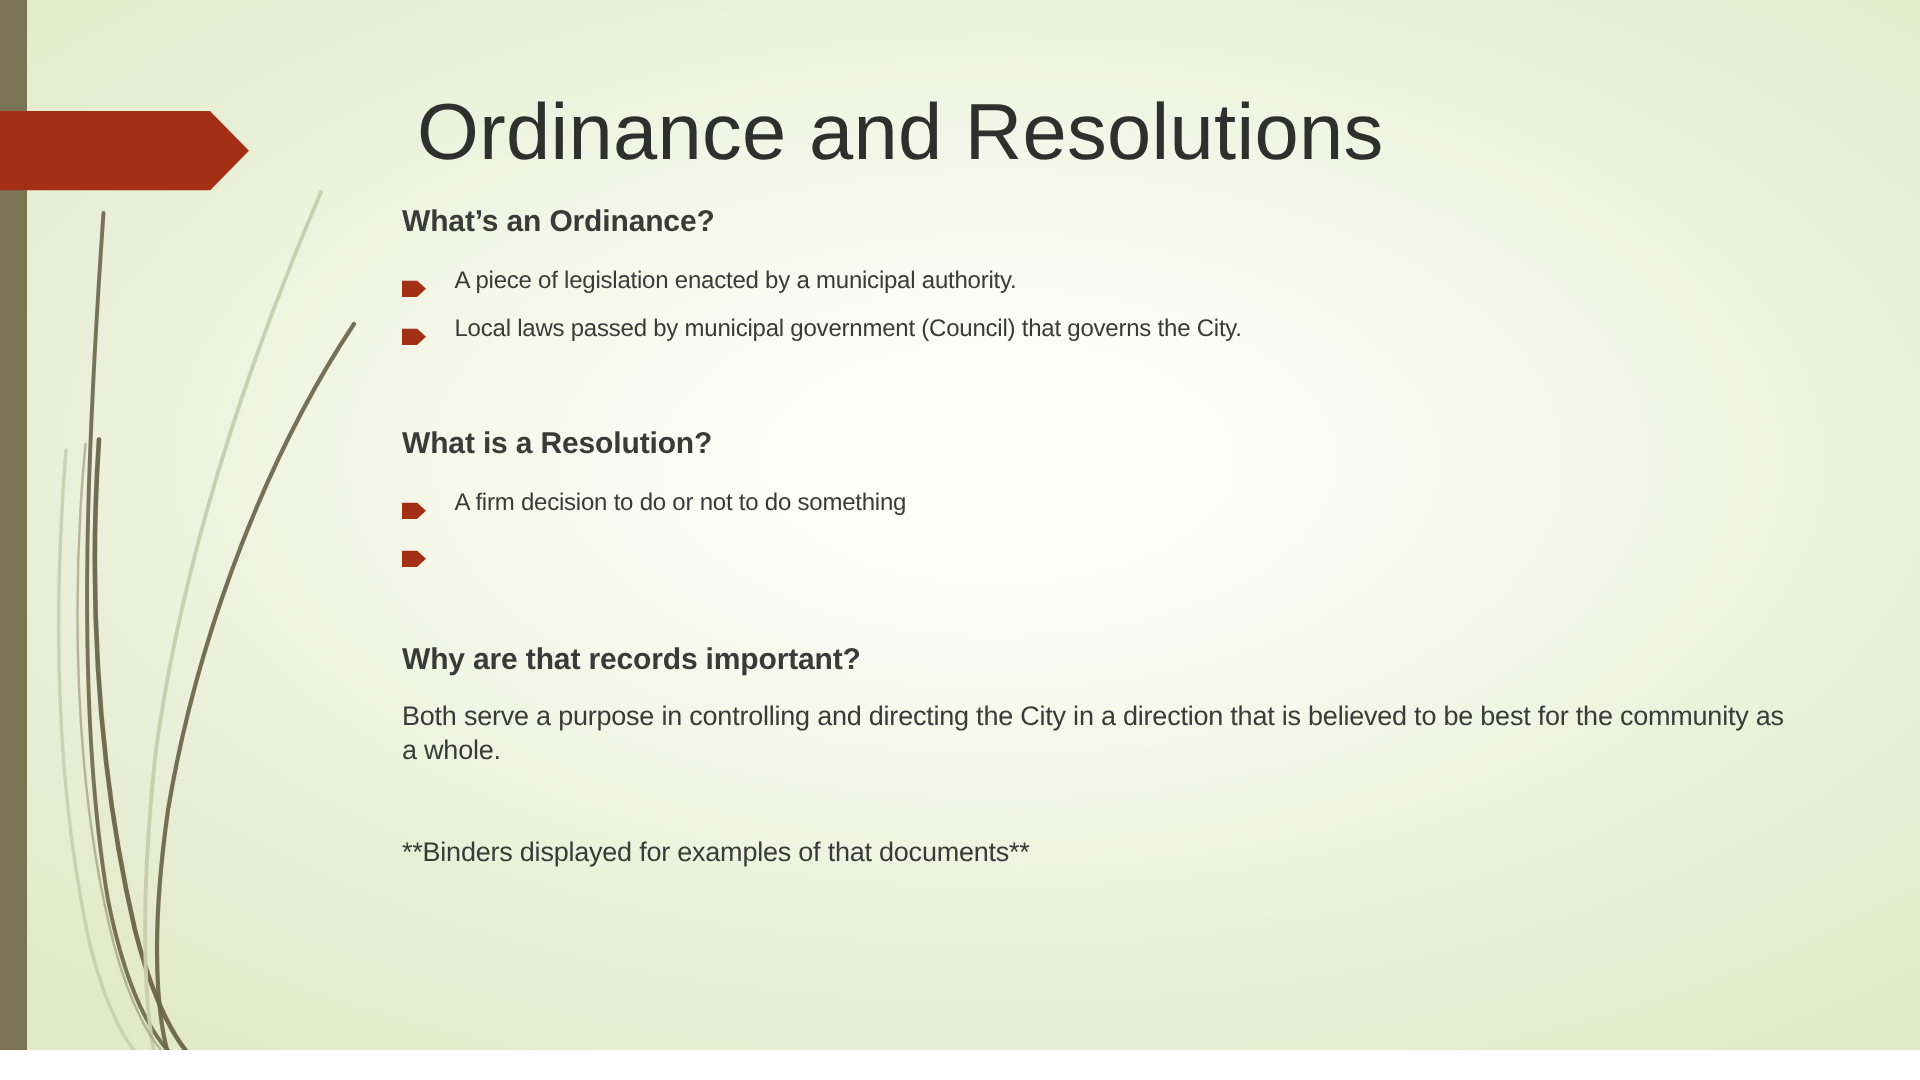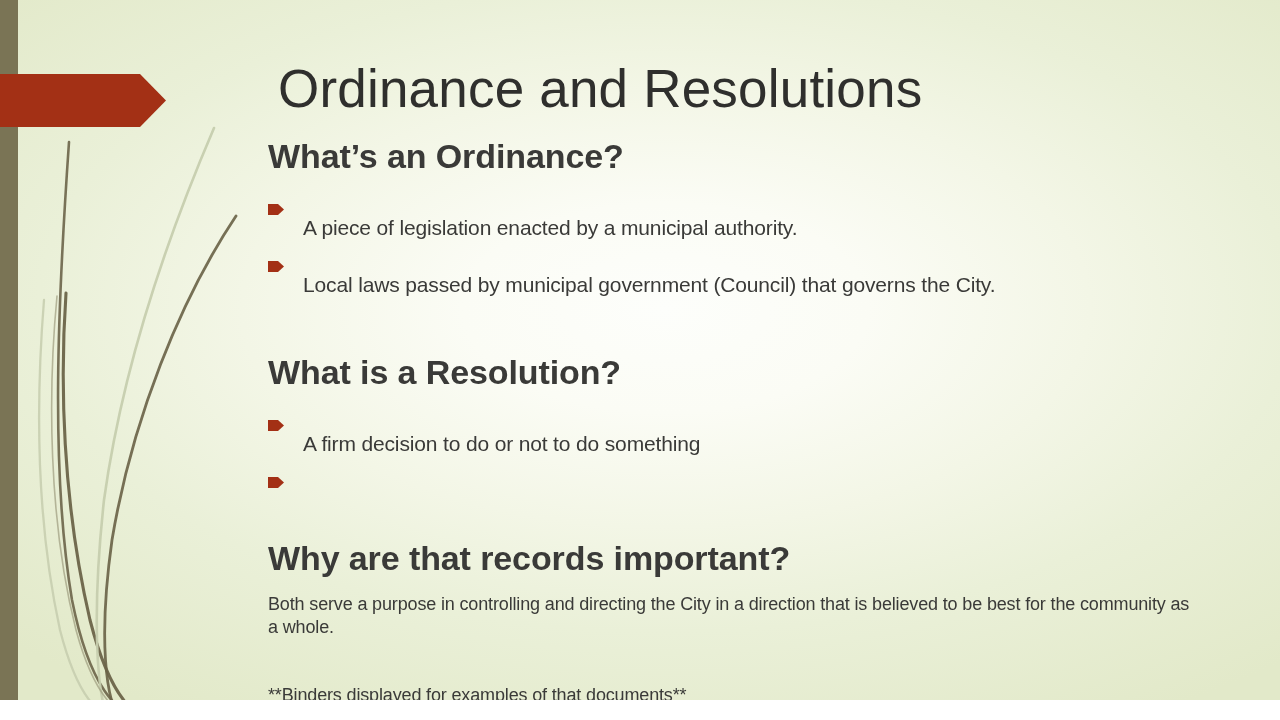--- a/index.html
+++ b/index.html
@@ -67,21 +67,21 @@
   .body-area {
     position: absolute;
     left: 268px;
     top: 136px;
     width: 930px;
   }
 
   .section { margin: 0; }
 
   .section-heading {
-    font-size: 34px;
+    font-size: 20px;
     font-weight: bold;
     color: #3a3a38;
     letter-spacing: -0.1px;
     margin: 0;
     line-height: 1.2;
   }
 
   .bullets {
     list-style: none;
     margin: 0;
@@ -93,25 +93,24 @@
     margin-top: 12px;
   }
   .bullet-marker {
     flex: 0 0 auto;
     width: 16px;
     height: 11px;
     margin-top: 9px;
     margin-right: 19px;
   }
   .bullet-text {
-    font-size: 21px;
+    font-size: 16px;
     color: #3a3a38;
     line-height: 1.22;
     letter-spacing: -0.15px;
-    margin-top: 20px;
   }
 
   .para {
     font-size: 18px;
     color: #3a3a38;
     line-height: 1.25;
     letter-spacing: -0.15px;
     margin: 0;
   }
 

